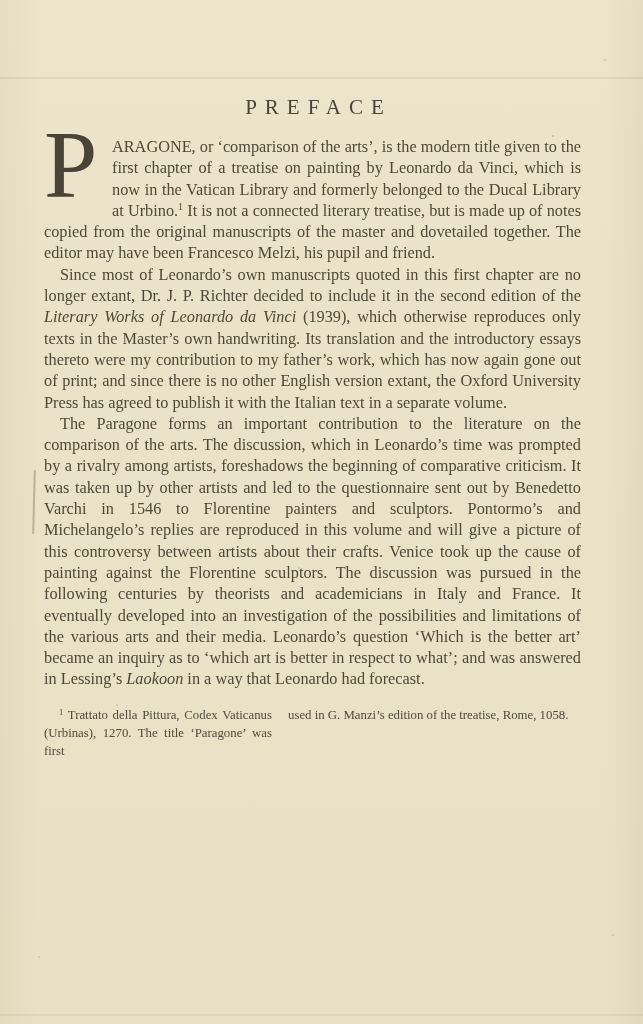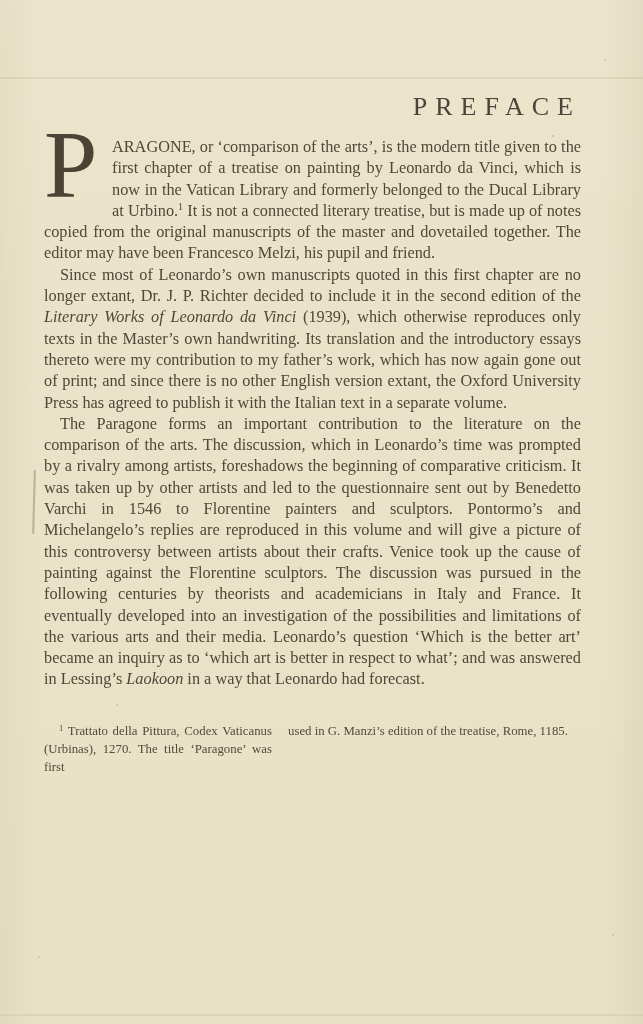--- a/index.html
+++ b/index.html
@@ -42,25 +42,25 @@
       298px 567px 0 rgba(130,120,90,0.25),
       612px 934px 0 rgba(130,120,90,0.3),
       38px 956px 0 rgba(130,120,90,0.25),
       520px 420px 0 rgba(140,130,95,0.2);
     border-radius: 50%;
   }
   .text-block {
     position: absolute; left: 44px; top: 95px; width: 537px;
   }
   .title {
-    font-size: 26px;
+    font-size: 21px;
     font-weight: normal;
     letter-spacing: 8px;
     text-indent: 12px;
-    text-align: right;
+    text-align: center;
     color: #49443a;
     margin: 0 0 17px 0;
     line-height: 24px;
   }
   .body-text p.para {
     margin: 0;
     text-align: justify;
     font-size: 16.3px;
     line-height: 21.3px;
     color: #4e4839;
@@ -82,21 +82,21 @@
     line-height: 0;
     vertical-align: 6px;
   }
   .footnote {
     display: flex;
     margin-top: 16px;
     color: #514b3c;
     font-size: 12.8px;
     line-height: 18px;
   }
-  .fn-col { text-align: justify; margin-top: 16px; }
+  .fn-col { text-align: justify; }
   .fn-col-0 { width: 228px; text-indent: 15px; margin-right: 16px; }
   .fn-col-1 { flex: 1; }
   .footnote sup.fn-ref { font-size: 8.5px; vertical-align: 4px; }
 </style>
 </head>
 <body>
 
 <div class="page">
   <div class="scan-line"></div>
   <div class="scan-line-bottom"></div>
@@ -105,16 +105,16 @@
 
   <div class="text-block">
     <h1 class="title">PREFACE</h1>
     <div class="body-text" id="body-text">
         <p class="para"><span class="drop-cap">P</span><span>ARAGONE, or ‘comparison of the arts’, is the modern title given to the first chapter of a treatise on painting by Leonardo da Vinci, which is now in the Vatican Library and formerly belonged to the Ducal Library at Urbino.</span><sup class="fn-ref">1</sup><span> It is not a connected literary treatise, but is made up of notes copied from the original manuscripts of the master and dovetailed together. The editor may have been Francesco Melzi, his pupil and friend.</span></p>
         <p class="para"><span>Since most of Leonardo’s own manuscripts quoted in this first chapter are no longer extant, Dr. J. P. Richter decided to include it in the second edition of the </span><i>Literary Works of Leonardo da Vinci</i><span> (1939), which otherwise reproduces only texts in the Master’s own handwriting. Its translation and the introductory essays thereto were my contribution to my father’s work, which has now again gone out of print; and since there is no other English version extant, the Oxford University Press has agreed to publish it with the Italian text in a separate volume.</span></p>
         <p class="para"><span>The Paragone forms an important contribution to the literature on the comparison of the arts. The discussion, which in Leonardo’s time was prompted by a rivalry among artists, foreshadows the beginning of comparative criticism. It was taken up by other artists and led to the questionnaire sent out by Benedetto Varchi in 1546 to Florentine painters and sculptors. Pontormo’s and Michelangelo’s replies are reproduced in this volume and will give a picture of this controversy between artists about their crafts. Venice took up the cause of painting against the Florentine sculptors. The discussion was pursued in the following centuries by theorists and academicians in Italy and France. It eventually developed into an investigation of the possibilities and limitations of the various arts and their media. Leonardo’s question ‘Which is the better art’ became an inquiry as to ‘which art is better in respect to what’; and was answered in Lessing’s </span><i>Laokoon</i><span> in a way that Leonardo had forecast.</span></p>
       </div>
     <div class="footnote" id="footnote">
         <div class="fn-col fn-col-0"><sup class="fn-ref">1</sup><span> Trattato della Pittura, Codex Vaticanus (Urbinas), 1270. The title ‘Paragone’ was first</span></div>
-        <div class="fn-col fn-col-1"><span>used in G. Manzi’s edition of the treatise, Rome, 1185.</span></div>
+        <div class="fn-col fn-col-1"><span>used in G. Manzi’s edition of the treatise, Rome, 1058.</span></div>
       </div>
   </div>
 </div>
 
 </body></html>

